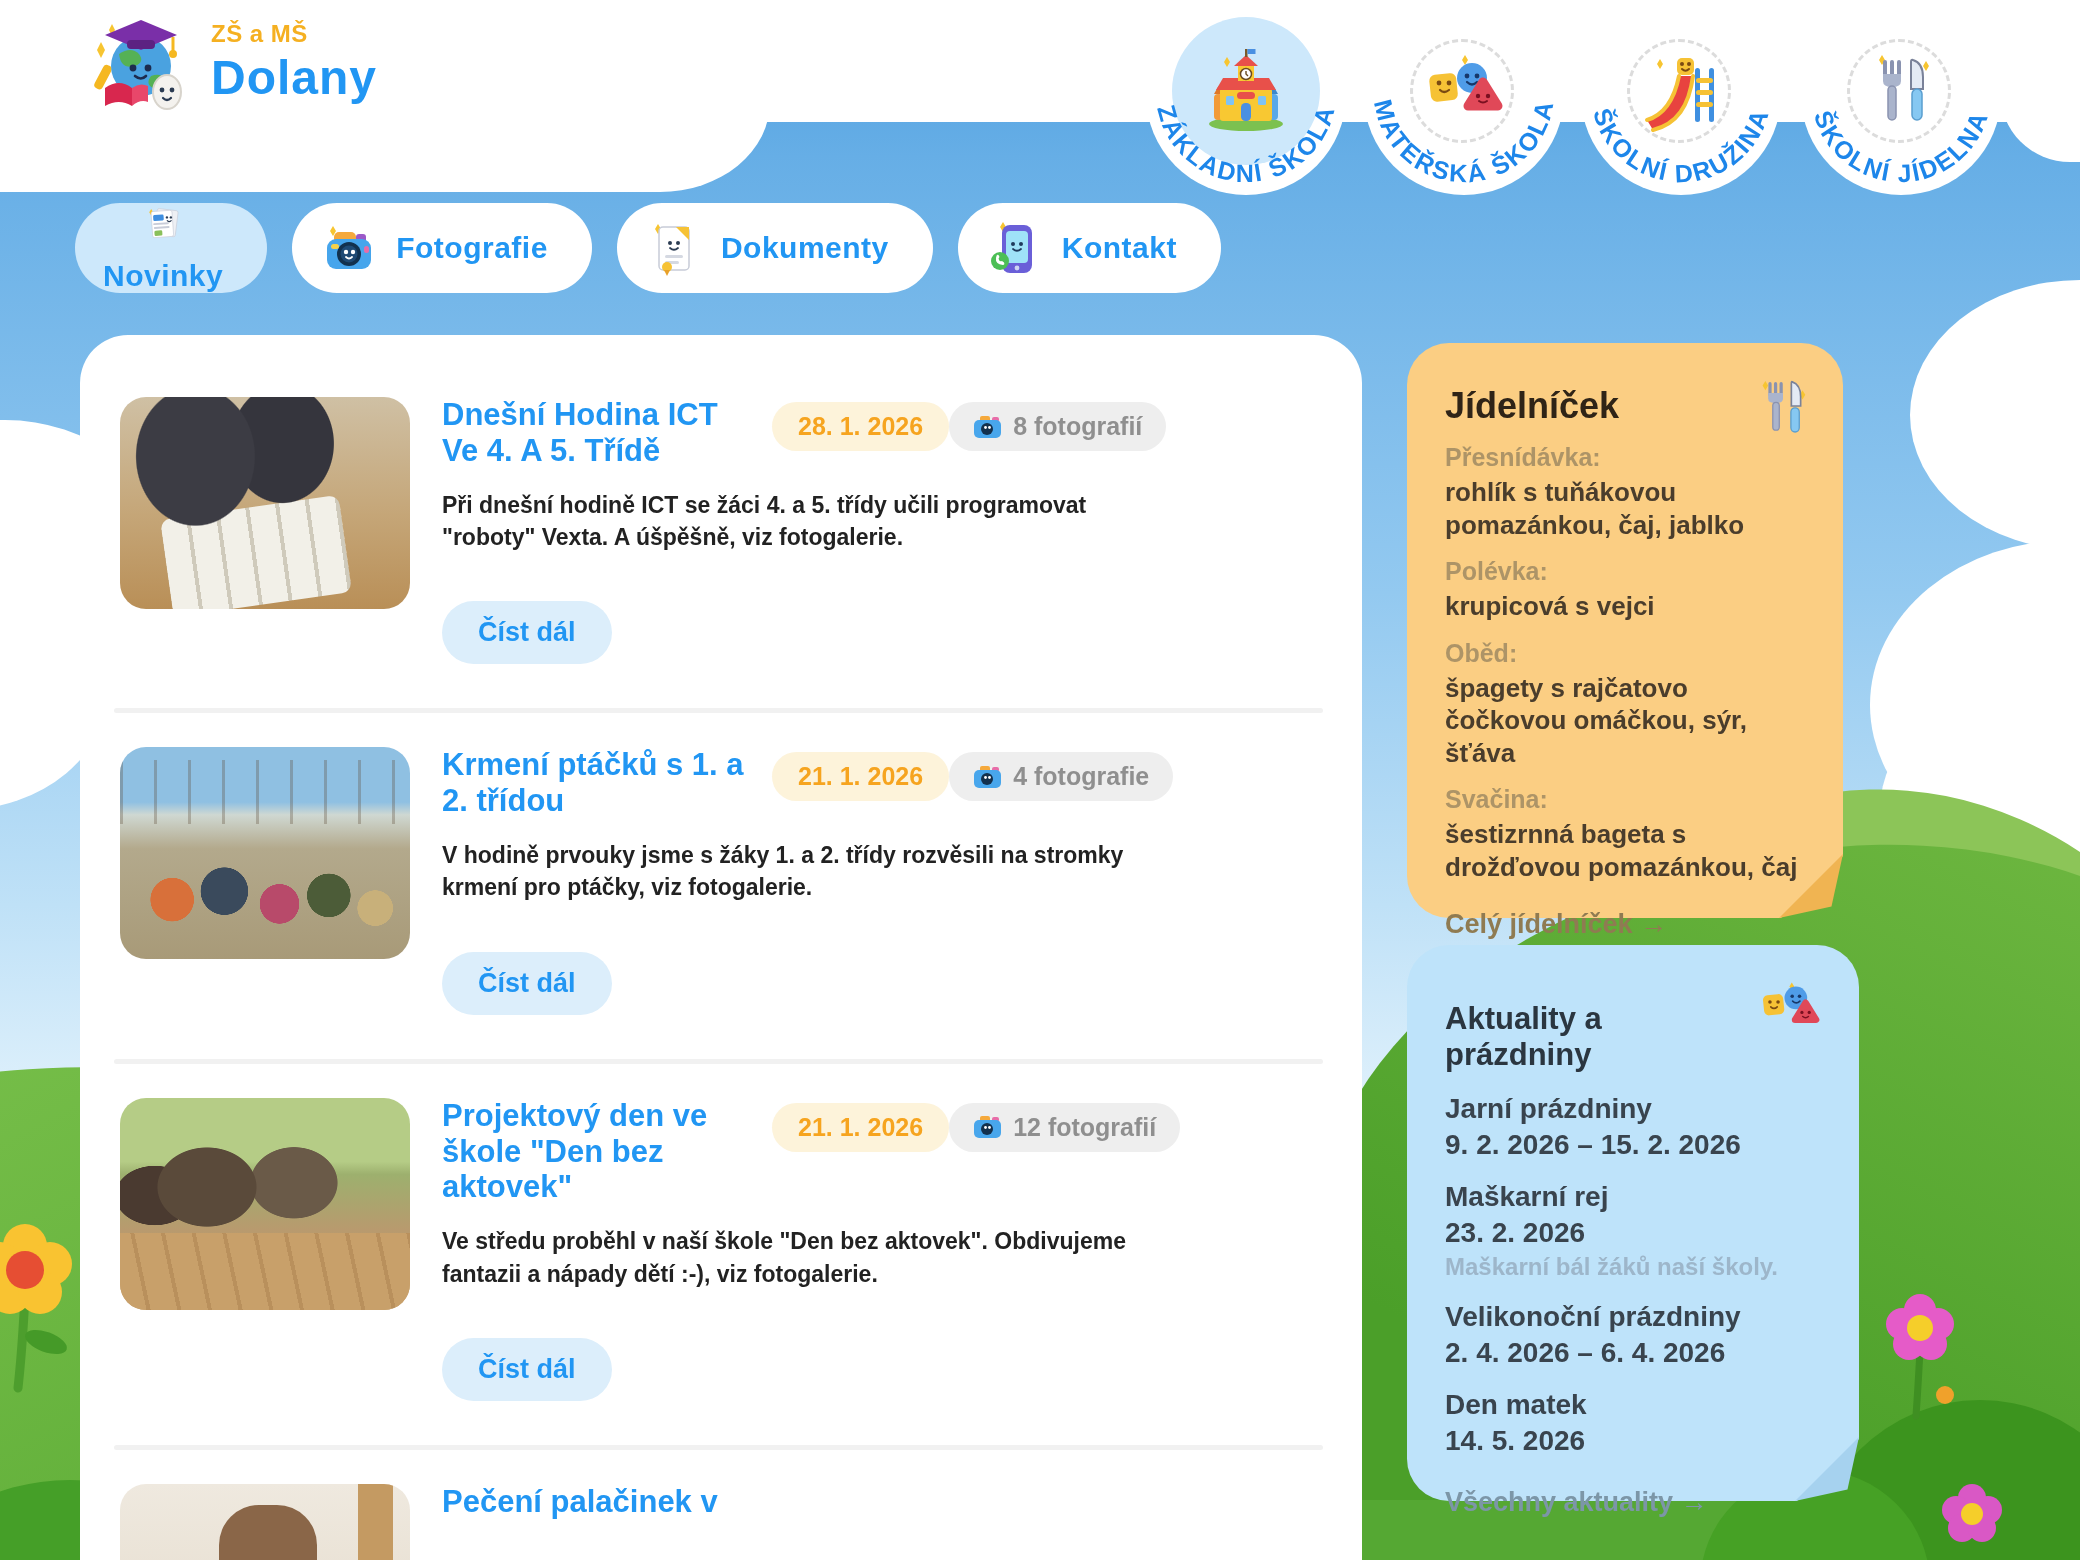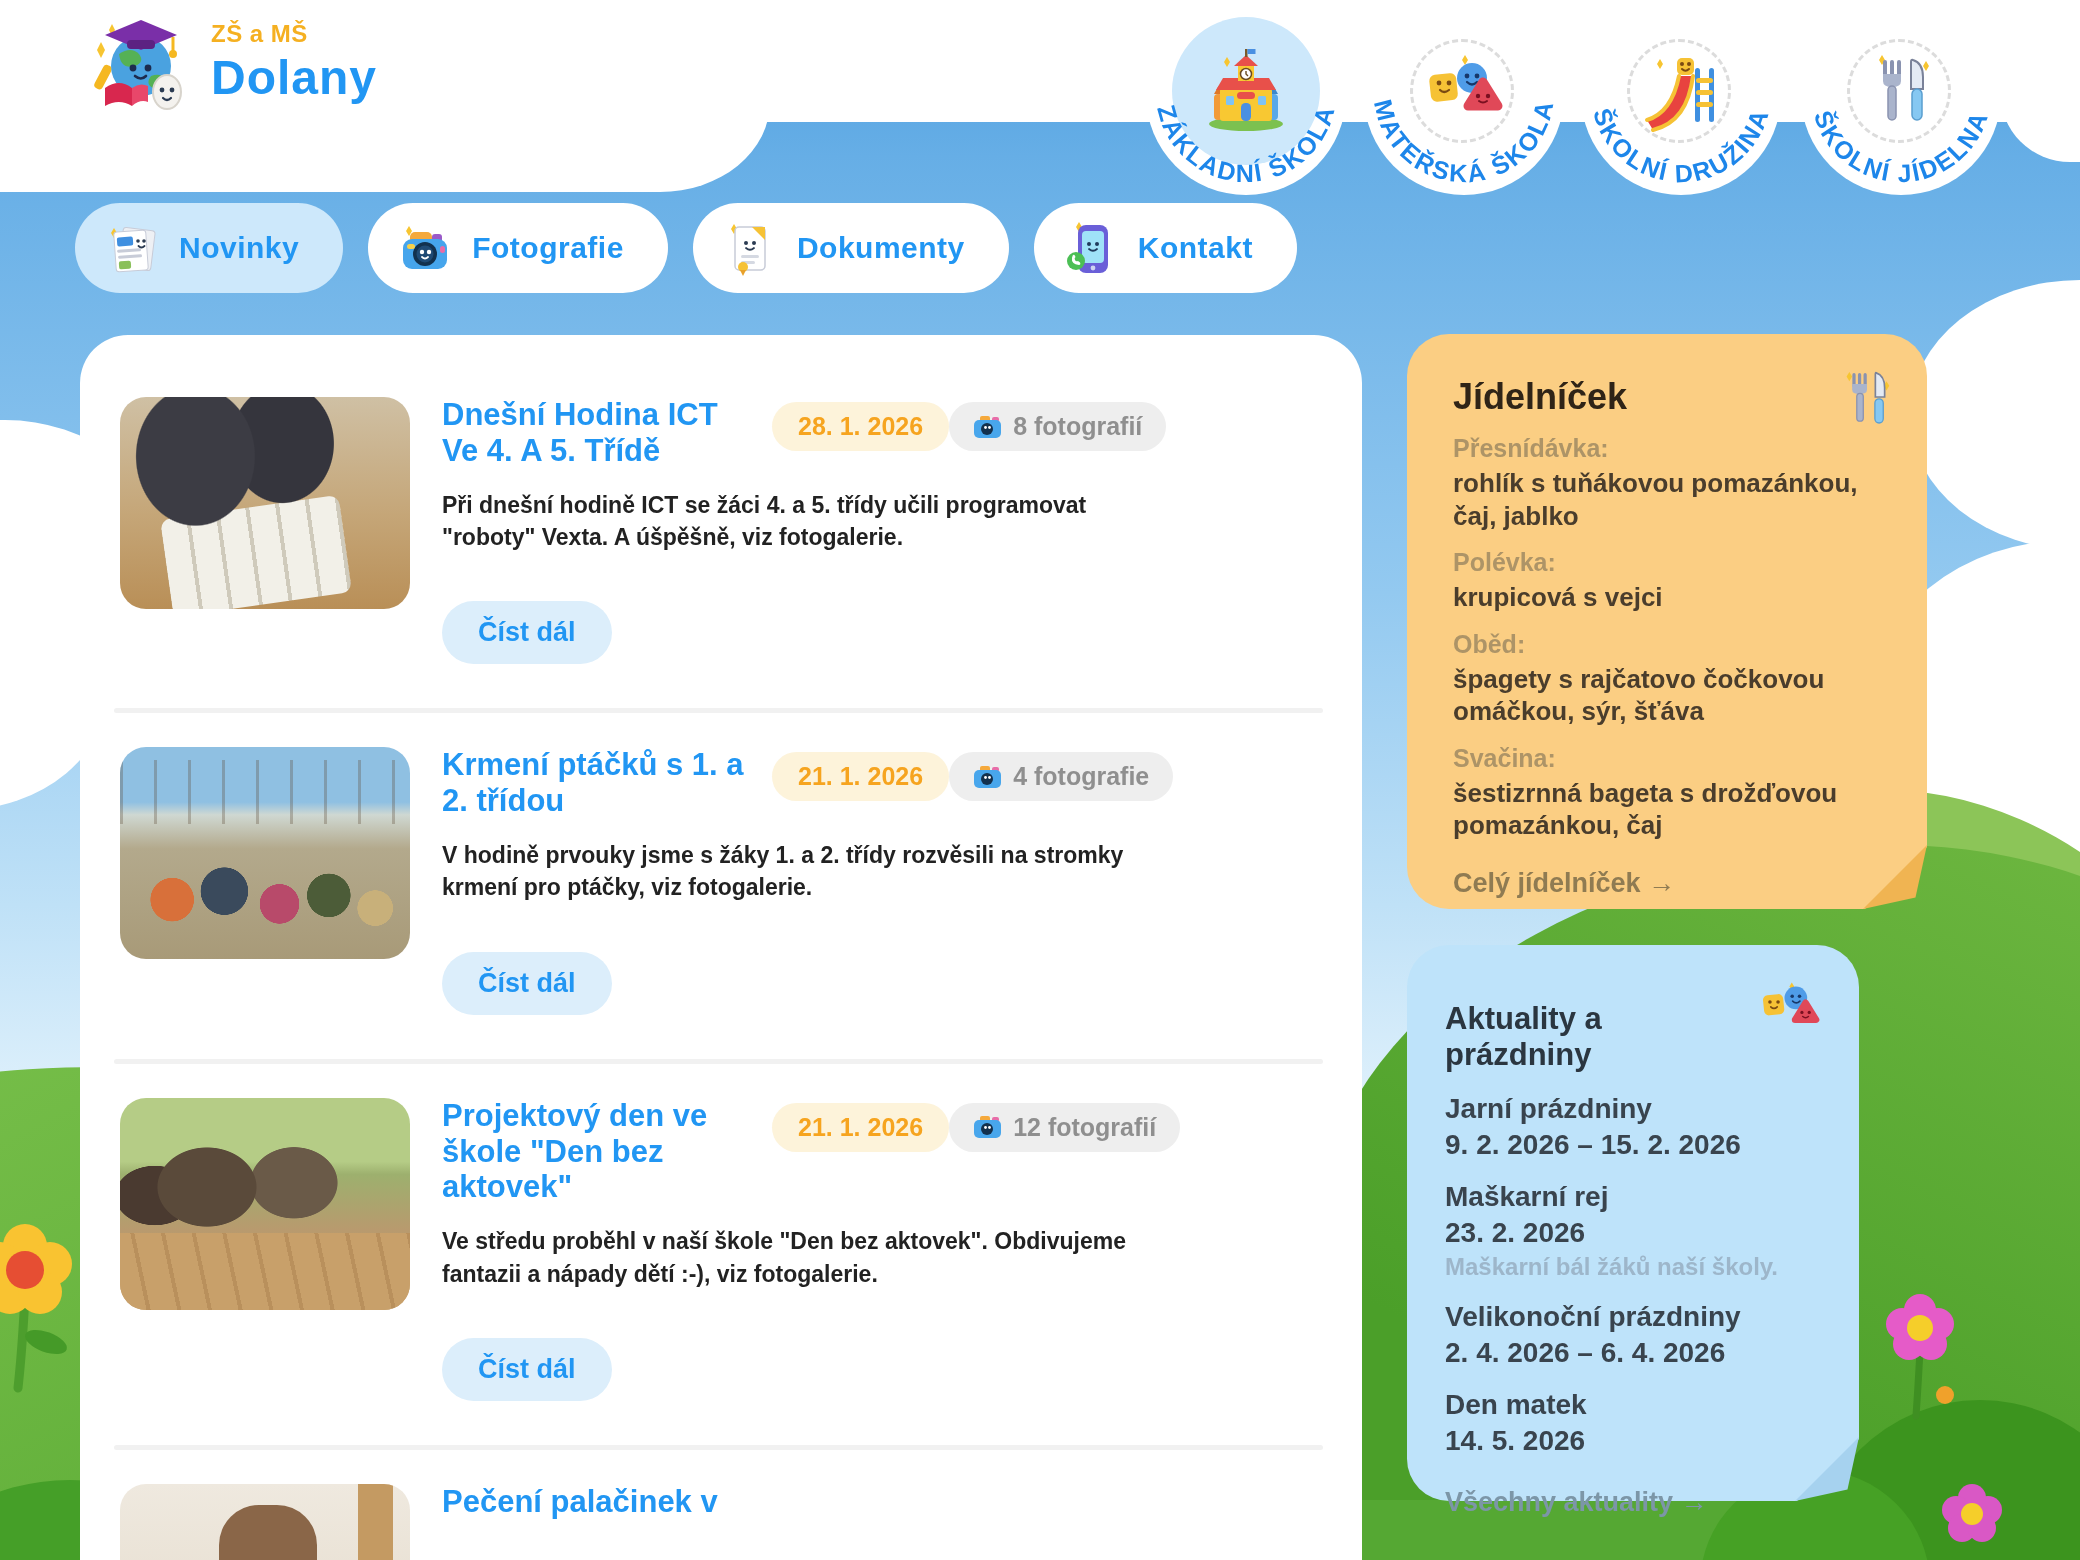--- a/index.html
+++ b/index.html
@@ -50,21 +50,21 @@
   .blob-active{position:absolute;left:36px;top:25px;width:148px;height:148px;border-radius:50%;background:#cde8fb;}
   .ring{position:absolute;left:56px;top:47px;width:104px;height:104px;border:3px dashed #dcdcdc;border-radius:50%;box-sizing:border-box;}
   .s-icon{position:absolute;left:68px;top:56px;}
   .arc-svg{position:absolute;left:0;top:0;}
   .arc-text{font-family:"Liberation Sans",sans-serif;font-weight:700;font-size:25px;fill:#1d86ea;letter-spacing:2px;}
 
   
   .pills{position:absolute;top:203px;left:75px;display:flex;gap:25px;z-index:5;}
   .pill{height:90px;border-radius:45px;background:#fff;display:flex;align-items:center;gap:18px;
     padding:0 44px 0 28px;cursor:pointer;}
-  .pill.active{background:#cde8fb;}
+  .pill.active{background:#cde8fb;flex-direction:column;}
   .pill-label{color:#2196f3;font-size:30px;letter-spacing:.5px;}
 
   
   .main-card{position:absolute;left:80px;top:335px;width:1282px;height:1320px;background:#fff;
     border-radius:48px;padding:40px 45px 0 40px;box-sizing:border-box;z-index:4;}
   .news-item{display:flex;gap:32px;padding:34px 0 44px;}
   .news-item.first{padding-top:22px;}
   .divider{height:5px;background:#f1f1f1;border-radius:3px;margin:0 -6px;}
   .photo{width:290px;height:212px;border-radius:26px;flex:none;position:relative;overflow:hidden;}
   .p1{background:linear-gradient(180deg,#cfc0a4,#c5a678 55%,#b98f57);}
@@ -106,21 +106,21 @@
   .body-text{margin:20px 0 0;font-size:23px;color:#222;line-height:1.4;max-width:715px;}
   .cta{display:inline-block;margin-top:48px;background:#dceefb;color:#2196f3;font-size:27px;
     padding:16px 36px;border-radius:34px;cursor:pointer;}
 
   
   .side-card{position:absolute;box-sizing:border-box;z-index:4;}
   .card-bg{position:absolute;inset:0;border-radius:42px;
     clip-path:polygon(0 0,100% 0,100% calc(100% - 62px),calc(100% - 62px) 100%,0 100%);}
   .fold{position:absolute;right:0;bottom:0;width:64px;height:64px;
     clip-path:polygon(0 100%,100% 0,82% 82%);}
-  .menu-card{left:1407px;top:334px;width:520px;height:575px;padding-left:8px;}
+  .menu-card{left:1407px;top:343px;width:436px;height:575px;}
   .menu-card .card-bg{background:#fbce83;}
   .menu-card .fold{background:#f0b452;}
   .events-card{left:1407px;top:945px;width:452px;height:556px;}
   .events-card .card-bg{background:#bee3fa;}
   .events-card .fold{background:#a6d2ef;}
   .card-inner{position:relative;padding:42px 38px 0;}
   .m-title{margin:0 0 6px;color:#2f2417;font-size:36px;}
   .m-label{color:#ad9467;font-size:25px;margin-top:16px;}
   .m-value{color:#4a3d2c;font-size:26px;line-height:1.25;margin-top:4px;}
   .m-link{margin-top:26px;color:#8f7b52;font-size:27px;cursor:pointer;}

